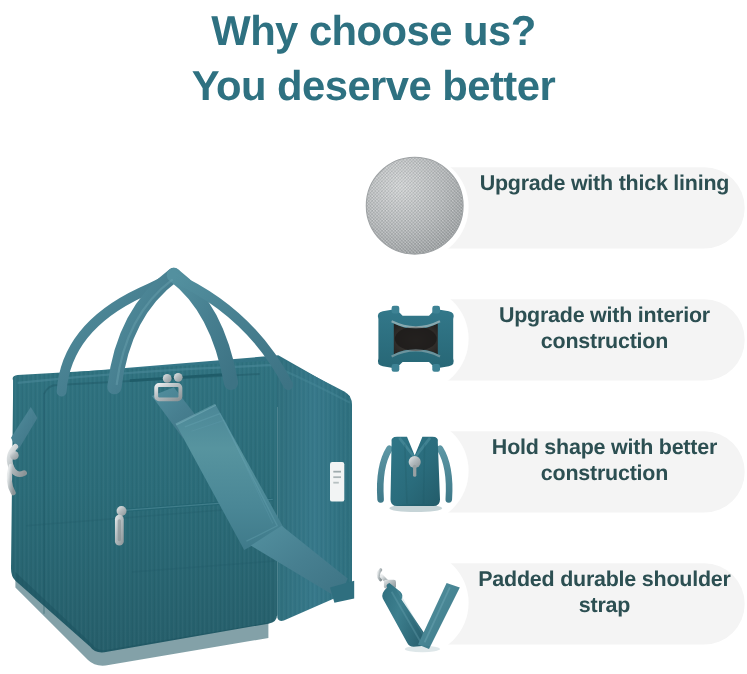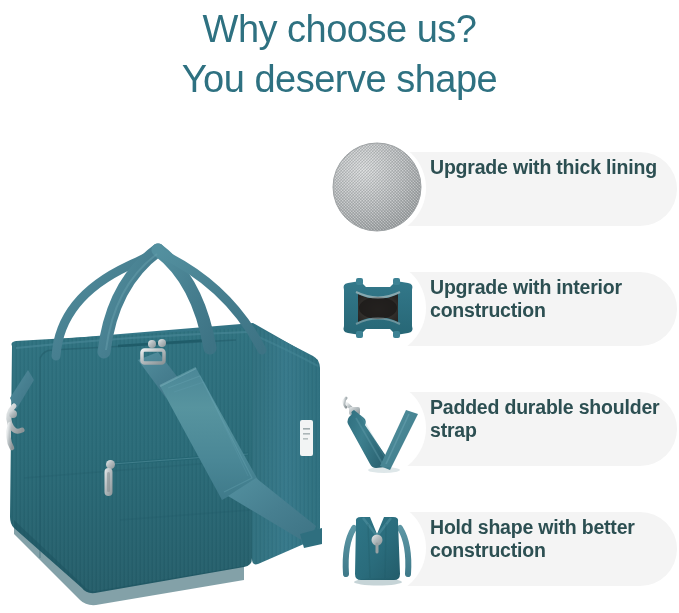--- a/index.html
+++ b/index.html
@@ -22,21 +22,21 @@
     top: 0;
     left: 0;
     width: 679px;
     padding-top: 4px;
     text-align: center;
     pointer-events: none;
   }
   .heading-line {
     display: block;
     color: #2e7181;
-    font-weight: normal;
+    font-weight: bold;
     font-size: 38px;
     line-height: 50px;
     letter-spacing: -0.5px;
   }
 
   
   .features {
     position: absolute;
     left: 330px;
     top: 140px;
@@ -70,38 +70,39 @@
   .feature-label {
     position: absolute;
     left: 100px;
     top: 16px;
     right: 10px;
     color: #2c4f52;
     font-weight: bold;
     font-size: 19.5px;
     line-height: 23px;
     letter-spacing: -0.2px;
+    text-align: center;
   }
 
   
   .product {
     position: absolute;
     left: 0;
     top: 228px;
     width: 330px;
     height: 385px;
   }
   .product svg { display: block; }
 </style>
 </head>
 <body>
 
 <div class="heading">
   <span class="heading-line">Why choose us?</span>
-  <span class="heading-line">You deserve shape</span>
+  <span class="heading-line">You deserve better</span>
 </div>
 
 <div class="product">
   <svg width="330" height="385" viewBox="0 0 330 385" xmlns="http://www.w3.org/2000/svg">
     <defs>
       <linearGradient id="frontGrad" x1="0" y1="0" x2="0" y2="1">
         <stop offset="0%" stop-color="#2f7280"></stop>
         <stop offset="45%" stop-color="#2a6b78"></stop>
         <stop offset="100%" stop-color="#255e6a"></stop>
       </linearGradient>
@@ -270,20 +271,56 @@
       </svg>
     </div>
     <div class="feature-label">Upgrade with interior construction</div>
   </div>
 
   <div class="feature-row">
     <div class="feature-pill"></div>
     <div class="feature-icon">
       <svg width="96" height="96" viewBox="0 0 96 96" xmlns="http://www.w3.org/2000/svg">
         <defs>
+          <linearGradient id="standBody" x1="0" y1="0" x2="1" y2="1">
+            <stop offset="0%" stop-color="#2f7687"></stop>
+            <stop offset="55%" stop-color="#2a6c7c"></stop>
+            <stop offset="100%" stop-color="#235c6a"></stop>
+          </linearGradient>
+          <linearGradient id="standHandle" x1="0" y1="0" x2="0" y2="1">
+            <stop offset="0%" stop-color="#5c96a4"></stop>
+            <stop offset="100%" stop-color="#3f7a8a"></stop>
+          </linearGradient>
+        </defs>
+        <circle cx="48" cy="48" r="46" fill="#ffffff"></circle>
+
+        <path d="M24 28 Q14 44 16 74" stroke="url(#standHandle)" stroke-width="6" fill="none" stroke-linecap="round"></path>
+        <path d="M70 28 Q80 44 78 74" stroke="url(#standHandle)" stroke-width="6" fill="none" stroke-linecap="round"></path>
+
+        <path d="M26 22 Q25 17 31 17 L40 17 L47 34 L54 17 L63 17 Q69 17 68 22 L70 74 Q70 80 64 80 L31 80 Q25 80 25 74 Z" fill="url(#standBody)"></path>
+
+        <path d="M33 18 L47 36 L61 18" stroke="#4e8f9f" stroke-opacity="0.6" stroke-width="2.5" fill="none"></path>
+
+        <path d="M38 24 L40 78" stroke="#1f5866" stroke-opacity="0.28" stroke-width="1.4" fill="none"></path>
+        <path d="M56 24 L55 78" stroke="#1f5866" stroke-opacity="0.24" stroke-width="1.4" fill="none"></path>
+
+        <circle cx="47" cy="40" r="5.5" fill="url(#metalGrad)"></circle>
+        <path d="M47 44 L47 52" stroke="#98a1a3" stroke-width="3" stroke-linecap="round"></path>
+
+        <ellipse cx="48" cy="82" rx="24" ry="3.5" fill="#1d5260" opacity="0.25"></ellipse>
+      </svg>
+    </div>
+    <div class="feature-label">Hold shape with better construction</div>
+  </div>
+
+  <div class="feature-row">
+    <div class="feature-pill"></div>
+    <div class="feature-icon">
+      <svg width="96" height="96" viewBox="0 0 96 96" xmlns="http://www.w3.org/2000/svg">
+        <defs>
           <linearGradient id="strapPad2" x1="0" y1="0" x2="1" y2="0.4">
             <stop offset="0%" stop-color="#2f6f7f"></stop>
             <stop offset="45%" stop-color="#3d7f8e"></stop>
             <stop offset="100%" stop-color="#2a6372"></stop>
           </linearGradient>
           <linearGradient id="strapWeb2" x1="0" y1="0" x2="1" y2="1">
             <stop offset="0%" stop-color="#4d8d9c"></stop>
             <stop offset="100%" stop-color="#3a7policy889"></stop>
           </linearGradient>
           <linearGradient id="strapWeb2b" x1="0" y1="0" x2="1" y2="1">
@@ -303,49 +340,13 @@
 
         <path d="M50 86 L76 30 L88 34 L60 90 Z" fill="url(#strapWeb2b)"></path>
         <path d="M56 84 L79 34" stroke="#7ab2bf" stroke-opacity="0.35" stroke-width="1.6" fill="none"></path>
 
         <ellipse cx="54" cy="90" rx="16" ry="3" fill="#24606e" opacity="0.15"></ellipse>
       </svg>
     </div>
     <div class="feature-label">Padded durable shoulder strap</div>
   </div>
 
-  <div class="feature-row">
-    <div class="feature-pill"></div>
-    <div class="feature-icon">
-      <svg width="96" height="96" viewBox="0 0 96 96" xmlns="http://www.w3.org/2000/svg">
-        <defs>
-          <linearGradient id="standBody" x1="0" y1="0" x2="1" y2="1">
-            <stop offset="0%" stop-color="#2f7687"></stop>
-            <stop offset="55%" stop-color="#2a6c7c"></stop>
-            <stop offset="100%" stop-color="#235c6a"></stop>
-          </linearGradient>
-          <linearGradient id="standHandle" x1="0" y1="0" x2="0" y2="1">
-            <stop offset="0%" stop-color="#5c96a4"></stop>
-            <stop offset="100%" stop-color="#3f7a8a"></stop>
-          </linearGradient>
-        </defs>
-        <circle cx="48" cy="48" r="46" fill="#ffffff"></circle>
-
-        <path d="M24 28 Q14 44 16 74" stroke="url(#standHandle)" stroke-width="6" fill="none" stroke-linecap="round"></path>
-        <path d="M70 28 Q80 44 78 74" stroke="url(#standHandle)" stroke-width="6" fill="none" stroke-linecap="round"></path>
-
-        <path d="M26 22 Q25 17 31 17 L40 17 L47 34 L54 17 L63 17 Q69 17 68 22 L70 74 Q70 80 64 80 L31 80 Q25 80 25 74 Z" fill="url(#standBody)"></path>
-
-        <path d="M33 18 L47 36 L61 18" stroke="#4e8f9f" stroke-opacity="0.6" stroke-width="2.5" fill="none"></path>
-
-        <path d="M38 24 L40 78" stroke="#1f5866" stroke-opacity="0.28" stroke-width="1.4" fill="none"></path>
-        <path d="M56 24 L55 78" stroke="#1f5866" stroke-opacity="0.24" stroke-width="1.4" fill="none"></path>
-
-        <circle cx="47" cy="40" r="5.5" fill="url(#metalGrad)"></circle>
-        <path d="M47 44 L47 52" stroke="#98a1a3" stroke-width="3" stroke-linecap="round"></path>
-
-        <ellipse cx="48" cy="82" rx="24" ry="3.5" fill="#1d5260" opacity="0.25"></ellipse>
-      </svg>
-    </div>
-    <div class="feature-label">Hold shape with better construction</div>
-  </div>
-
 </div>
 
 </body></html>

